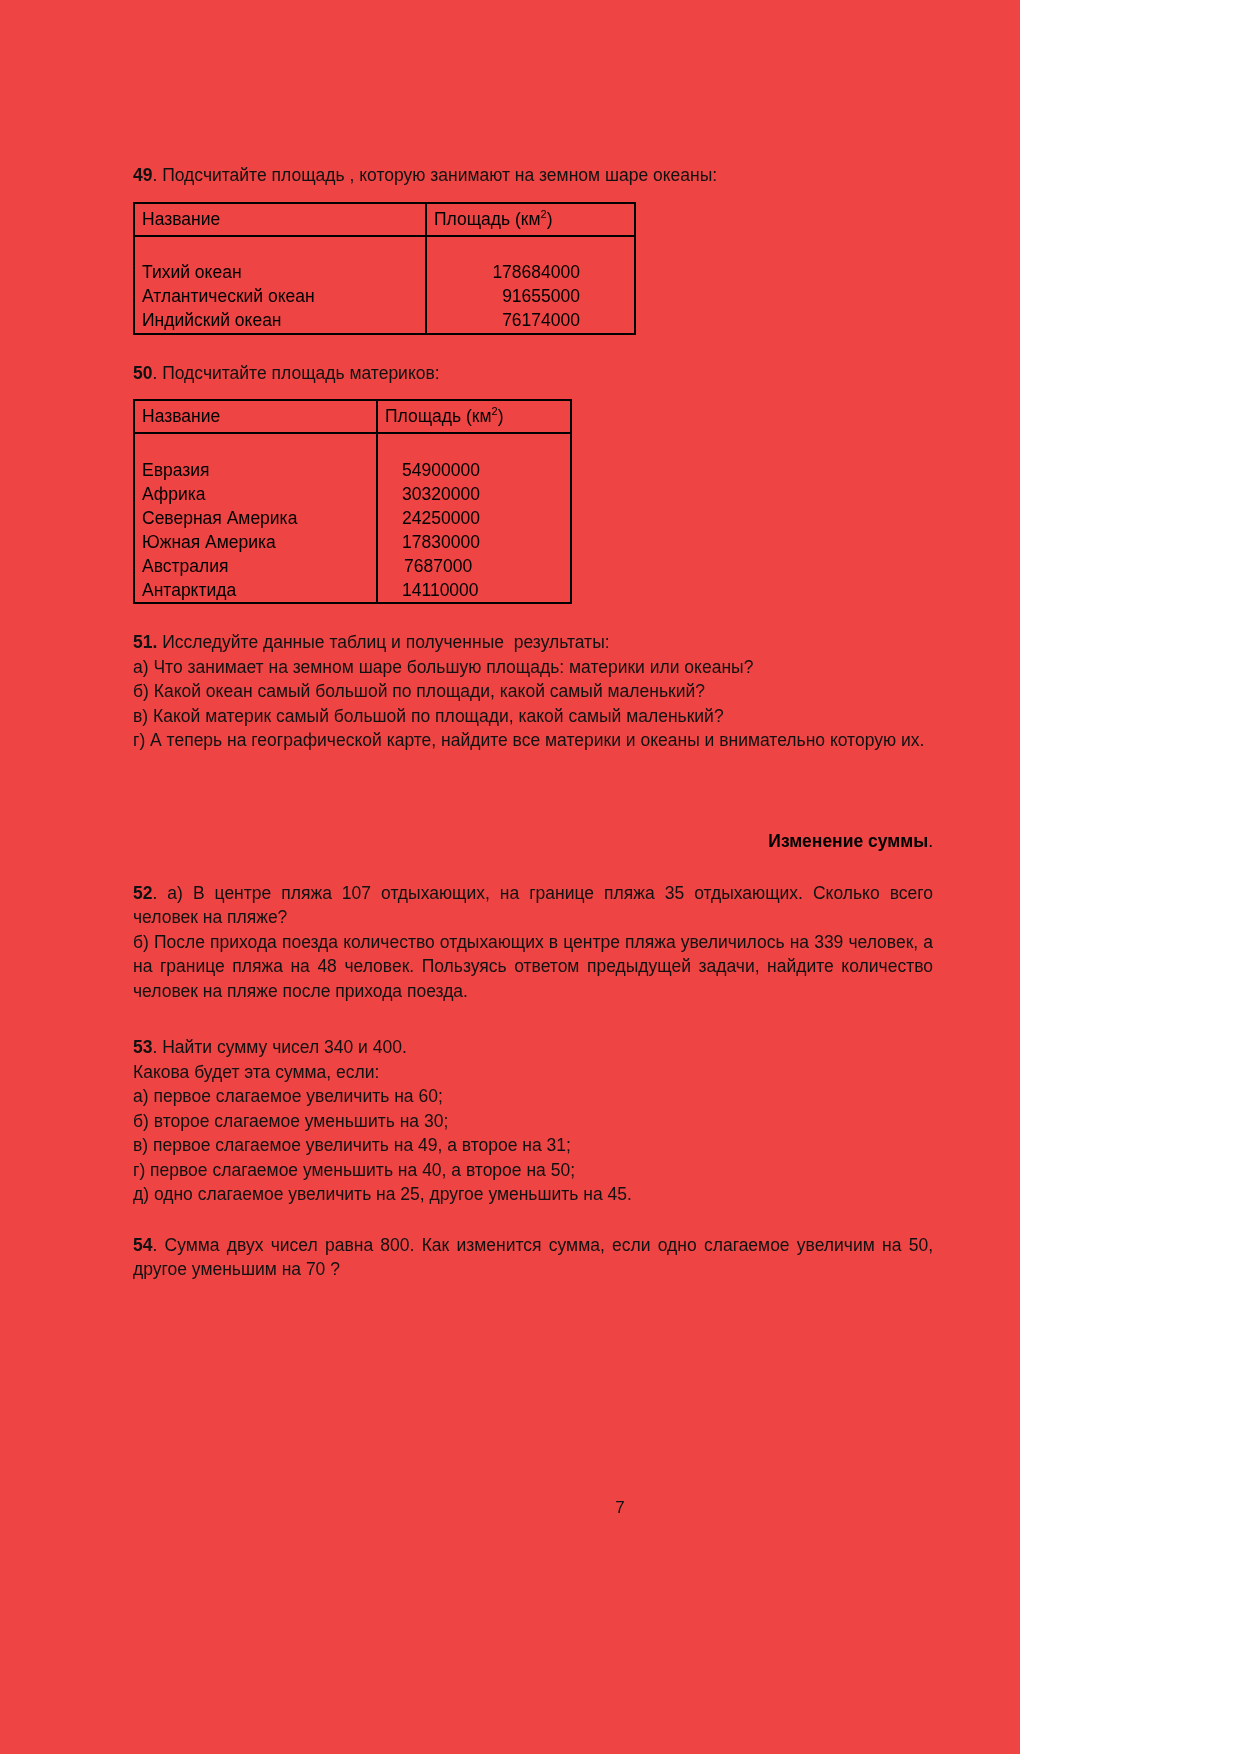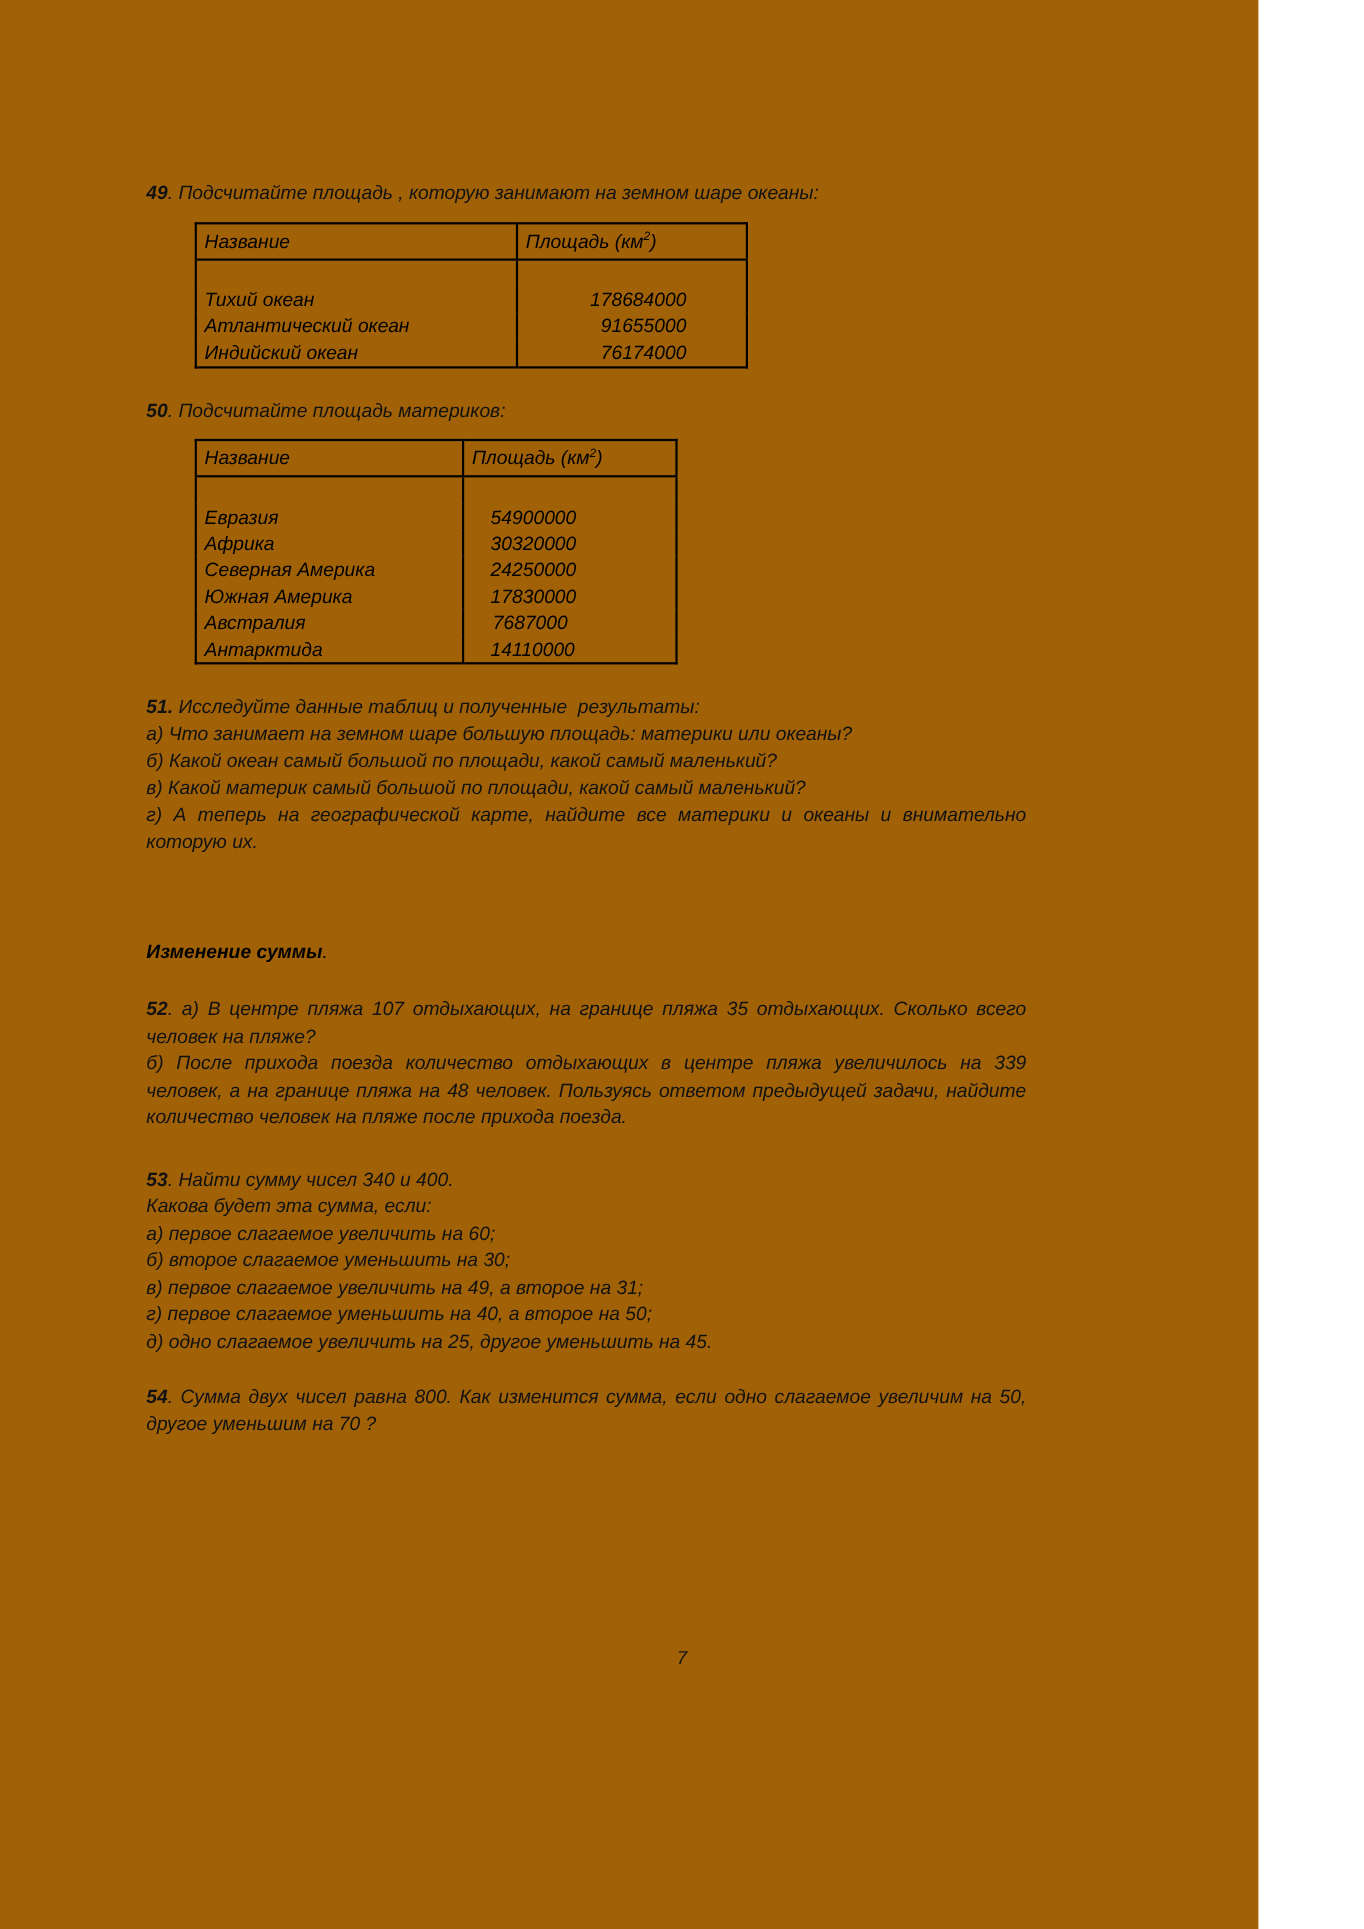--- a/index.html
+++ b/index.html
@@ -11,24 +11,23 @@
     width: 1240px;
     height: 1754px;
     position: relative;
     font-family: "Liberation Sans", sans-serif;
     color: #000000;
     overflow: hidden;
   }
   .page {
     position: absolute;
     left: 0; top: 0;
-    width: 1144px;
+    width: 1020px;
     height: 1754px;
-    background: #a16207;
-    font-style: italic;
+    background: #ef4444;
   }
   .content {
     position: absolute;
     left: 133px;
     top: 163px;
     width: 800px;
   }
 
   
   .task {
@@ -48,21 +47,20 @@
   }
   .sp-after-14 { margin-bottom: 14px; }
 
   
   .data-table {
     border-collapse: collapse;
     border: 2.5px solid #000;
     font-size: 17.5px;
     line-height: 23px;
     table-layout: fixed;
-    margin-left: 44px;
   }
   .data-table td, .data-table th {
     border: 0;
     padding: 0;
   }
   .data-table .col-name  { width: 283px; }
   .data-table .col-value { width: 200px; }
   .data-table.t2 .col-name  { width: 234px; }
   .data-table.t2 .col-value { width: 185px; }
 
@@ -97,21 +95,21 @@
   }
   .spacer-row td { height: 24px; }
   sup {
     font-size: 11px;
     vertical-align: super;
     line-height: 0;
   }
 
   
   .section-heading {
-    text-align: left;
+    text-align: right;
     font-size: 17.5px;
     font-weight: bold;
     line-height: 24px;
   }
   .section-heading .dot { font-weight: normal; }
 
   
   .page-number {
     position: absolute;
     left: 0;

